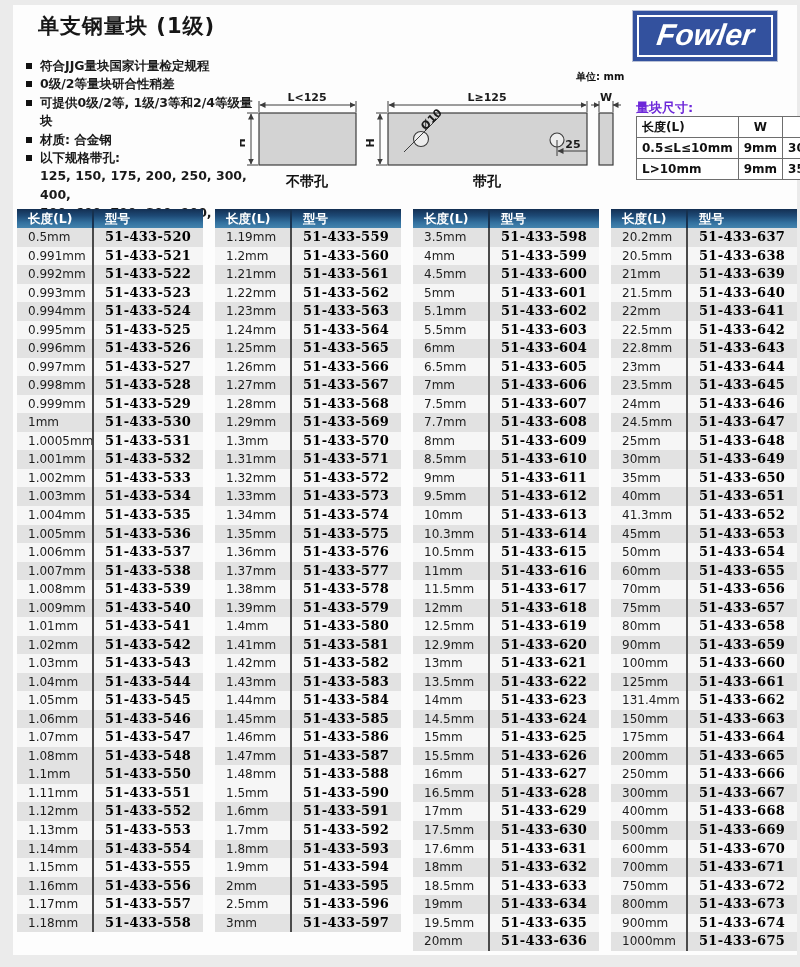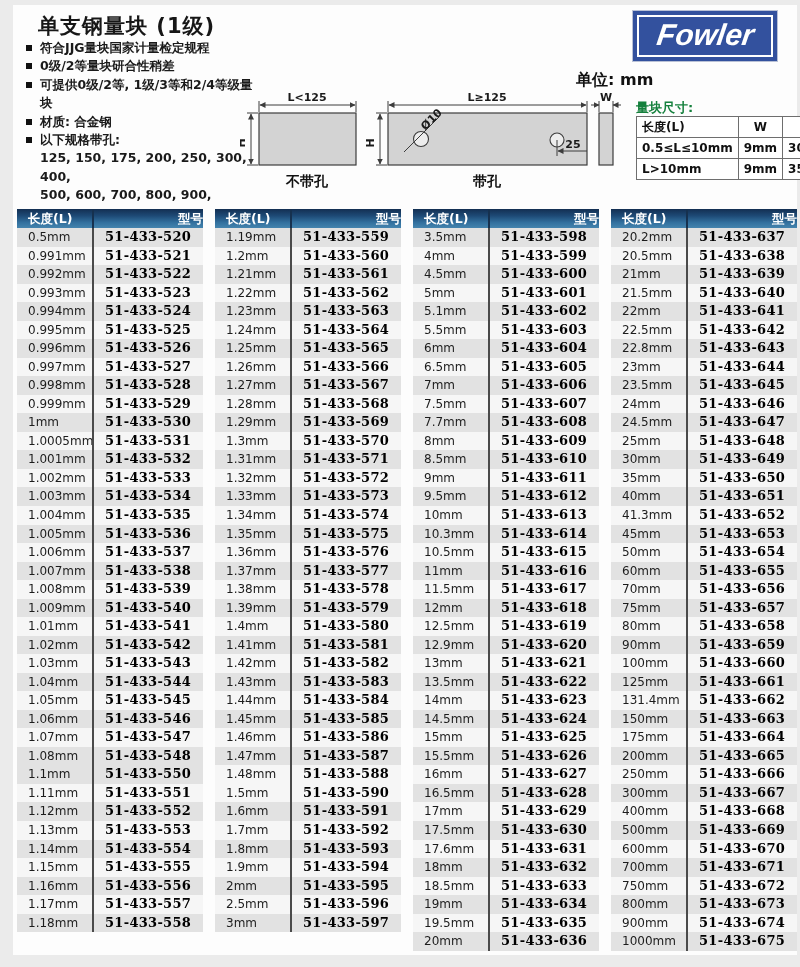--- a/index.html
+++ b/index.html
@@ -4,46 +4,46 @@
 <style>
   html,body{margin:0;padding:0;background:#e4e4e4;}
   .page{position:relative;width:800px;height:967px;background:#ebebeb;font-family:"DejaVu Sans",sans-serif;overflow:hidden;}
   .content-bg{position:absolute;left:13px;top:5px;width:784px;height:950px;background:#fdfdfd;}
   .page-title{position:absolute;left:38px;top:12px;font-size:21px;font-weight:bold;color:#161616;letter-spacing:1px;margin:0;}
   
   .logo{position:absolute;left:632px;top:10px;width:146px;height:52px;background:#33519e;border:1px solid #b9c1d6;box-sizing:border-box;}
   .logo-inner{position:absolute;left:4px;top:4px;right:4px;bottom:4px;border:2px solid #ffffff;display:flex;align-items:center;justify-content:center;}
   .logo-text{color:#ffffff;font-weight:bold;font-style:italic;font-size:30px;line-height:1;font-family:"Liberation Sans",sans-serif;transform:skewX(-8deg);padding-bottom:3px;}
   
-  .bullets{position:absolute;left:24px;top:39px;width:240px;margin:0;padding:0;list-style:none;}
+  .bullets{position:absolute;left:24px;top:57px;width:240px;margin:0;padding:0;list-style:none;}
   .bullets li{display:flex;align-items:flex-start;font-size:12.5px;line-height:18.4px;font-weight:bold;color:#1a1a1a;}
   .bullets li .sq{flex:none;width:6px;height:6px;background:#111;margin:6px 8px 0 2px;}
   .bullets li.cont{padding-left:16px;}
   
-  .unit-label{position:absolute;left:576px;top:70px;font-size:16px;font-weight:bold;color:#111;}
+  .unit-label{position:absolute;left:576px;top:70px;font-size:10px;font-weight:bold;color:#111;}
   
   .diagram{position:absolute;left:240px;top:88px;}
   .diagram line, .diagram rect, .diagram circle{stroke:#3c3c3c;}
   .dimtext{font-size:11px;font-weight:bold;fill:#1a1a1a;font-family:"DejaVu Sans",sans-serif;}
   .cap{font-size:14px;font-weight:bold;fill:#111;font-family:"DejaVu Sans",sans-serif;}
   
-  .size-title{position:absolute;left:636px;top:99px;font-size:13px;font-weight:bold;color:#15803d;}
+  .size-title{position:absolute;left:636px;top:99px;font-size:13px;font-weight:bold;color:#6d28d9;}
   .size-table{position:absolute;left:636px;top:116px;border-collapse:collapse;}
   .size-table td{border:1px solid #6e6e6e;background:#fff;font-size:12px;font-weight:bold;color:#111;height:18px;padding:1px 5px;white-space:nowrap;}
   .size-table td.c{text-align:center;}
   .size-table td.w1{width:76px;} .size-table td.w2{width:32px;} .size-table td.w3{width:40px;}
   
   #tables{position:absolute;left:17px;top:209px;width:780px;display:flex;gap:12px;}
   .gtable{width:186px;flex:none;}
   .thead{display:flex;height:19px;background:linear-gradient(180deg,#132f52 0%,#1d4975 35%,#33719f 72%,#4484ae 100%);}
   .tc{box-sizing:border-box;white-space:nowrap;overflow:hidden;}
   .tc.len{width:75px;padding-left:11px;}
   .tc.mod{flex:1;padding-left:11px;}
   .thead .tc{color:#fff;font-size:12.5px;font-weight:bold;line-height:19px;}
-  .thead .tc.mod{border-left:2px solid #16314f;text-align:right;}
+  .thead .tc.mod{border-left:2px solid #16314f;}
   .trow{display:flex;height:18.54px;}
   .trow.odd{background:#e2e2e2;}
   .trow.even{background:#f6f6f6;}
   .trow .tc.len{font-size:12px;line-height:18.5px;color:#1c1c1c;}
   .trow .tc.mod{border-left:2px solid #4a4a4a;font-family:"DejaVu Serif",serif;font-weight:bold;font-size:13px;line-height:18.4px;color:#000;letter-spacing:0.3px;}
 </style>
 </head>
 <body>
 
 <div class="page">

